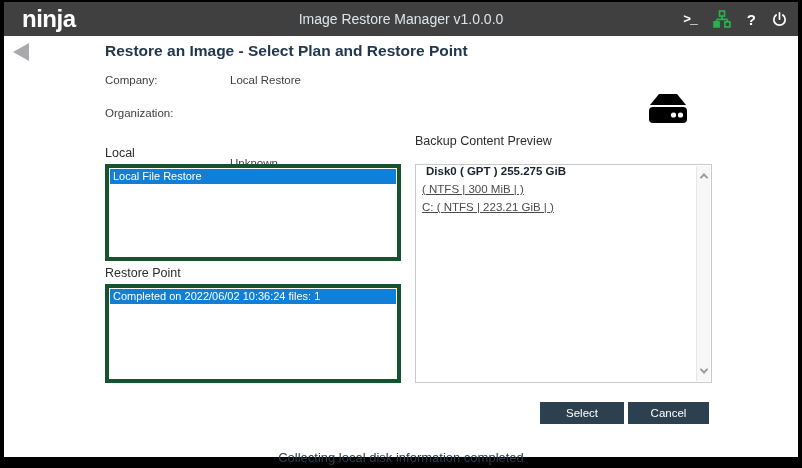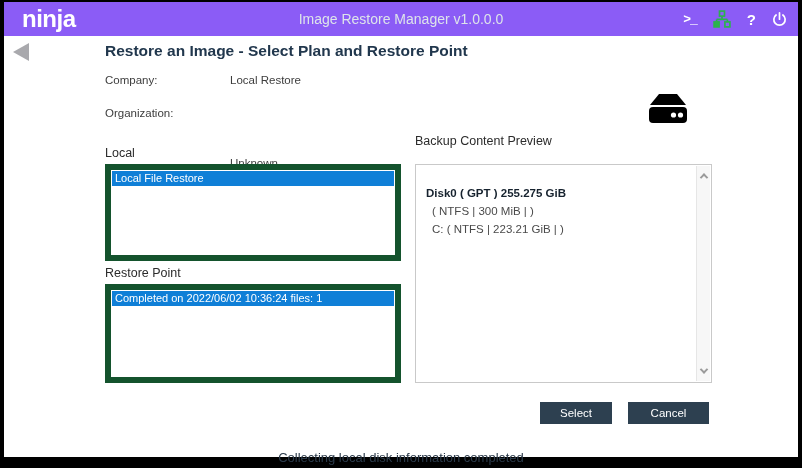--- a/index.html
+++ b/index.html
@@ -1,21 +1,21 @@
 <!DOCTYPE html>
 <html><head>
 <meta charset="utf-8">
 <style>
   * { margin:0; padding:0; box-sizing:border-box; }
   body { font-family: "Liberation Sans", sans-serif; background:#000; }
   .frame { position:relative; width:802px; height:468px; background:#000; overflow:hidden; }
   .content-bg { position:absolute; left:4px; top:36px; width:794px; height:421px; background:#fff; }
 
   
-  .topbar { position:absolute; left:4px; top:2px; width:794px; height:34px; background:#8b5cf6; }
+  .topbar { position:absolute; left:4px; top:2px; width:794px; height:34px; background:#404040; }
   .logo { position:absolute; left:18px; top:0; height:34px; line-height:34px; color:#fff;
           font-size:24px; font-weight:800; letter-spacing:-0.5px; }
   .win-title { position:absolute; left:0; right:0; top:0; height:22px; line-height:34px;
           text-align:center; color:#dde4ea; font-size:14px; }
   .topbar-icons { position:absolute; right:10px; top:0; height:34px; display:flex; align-items:center; gap:15px; }
   .tb-ico { color:#fff; font-size:14px; font-weight:700; cursor:pointer; display:flex; align-items:center; }
   .term { font-family:"Liberation Mono", monospace; font-size:13px; letter-spacing:-1px; }
   .help { font-size:15px; }
 
   
@@ -31,42 +31,42 @@
   .info .val { color:#3d3d3d; }
   .info .val-unknown { position:relative; top:3px;margin-top:47px; }
 
   
   .drive { position:absolute; left:644px; top:87px; width:48px; height:48px; }
 
   
   .sec-label { position:absolute; font-size:12.5px; color:#2b2b2b; }
 
   
-  .listbox { position:absolute; width:296px; background:#fff; border:6px solid #14532d; padding:1px; overflow:hidden; }
+  .listbox { position:absolute; width:296px; background:#fff; border:4px solid #14532d; padding:1px; overflow:hidden; }
   .li { font-size:11px; color:#000; padding:1px 3px; height:15px; line-height:13px; white-space:nowrap; cursor:default; }
   .li.selected { background:#0f7fd7; color:#fff; }
 
   
   .preview-panel { position:absolute; left:415px; top:164px; width:297px; height:219px;
           background:#fff; border:1px solid #c9c9c9; }
   .pline { position:relative; font-size:11.5px; color:#4a4a4a; margin:5px 0 6px 10px; white-space:nowrap; }
-  .pline.bold { font-weight:700; color:#16222e; margin-top:22px; }
-  .pline.ind { margin-left:16px; }
+  .pline.bold { font-weight:700; color:#16222e; margin-top:0; }
+  .pline.ind { margin-left:6px;text-decoration:underline; }
   .scrollbar { position:absolute; right:1px; top:1px; bottom:1px; width:14px; background:#f7f7f7;
           border-left:1px solid #e6e6e6; }
   .sb-btn { position:absolute; left:0; width:14px; height:16px; display:flex; align-items:center; justify-content:center; cursor:pointer; }
   .sb-btn.up { top:2px; } .sb-btn.down { bottom:2px; }
   .chev { display:block; width:6px; height:6px; border-left:2px solid #9a9a9a; border-top:2px solid #9a9a9a; }
   .chev.up { transform:rotate(45deg) translate(1px,1px); }
   .chev.down { transform:rotate(225deg) translate(1px,1px); }
 
   
   .btn { position:absolute; top:402px; height:22px; background:#2d4050; color:#fff; border:none;
          font-family:"Liberation Sans", sans-serif; font-size:11.5px; cursor:pointer; }
-  .btn-select { left:540px; width:72px; }
+  .btn-select { left:540px; width:84px; }
   .btn-cancel { left:628px; width:81px; }
 
   .status { position:absolute; left:4px; top:433px; width:794px; text-align:center;
             font-size:13px; color:#2b3a4a;margin-top:17px; }
 </style>
 </head>
 <body>
 
 <div class="frame">
   <div class="content-bg"></div>

